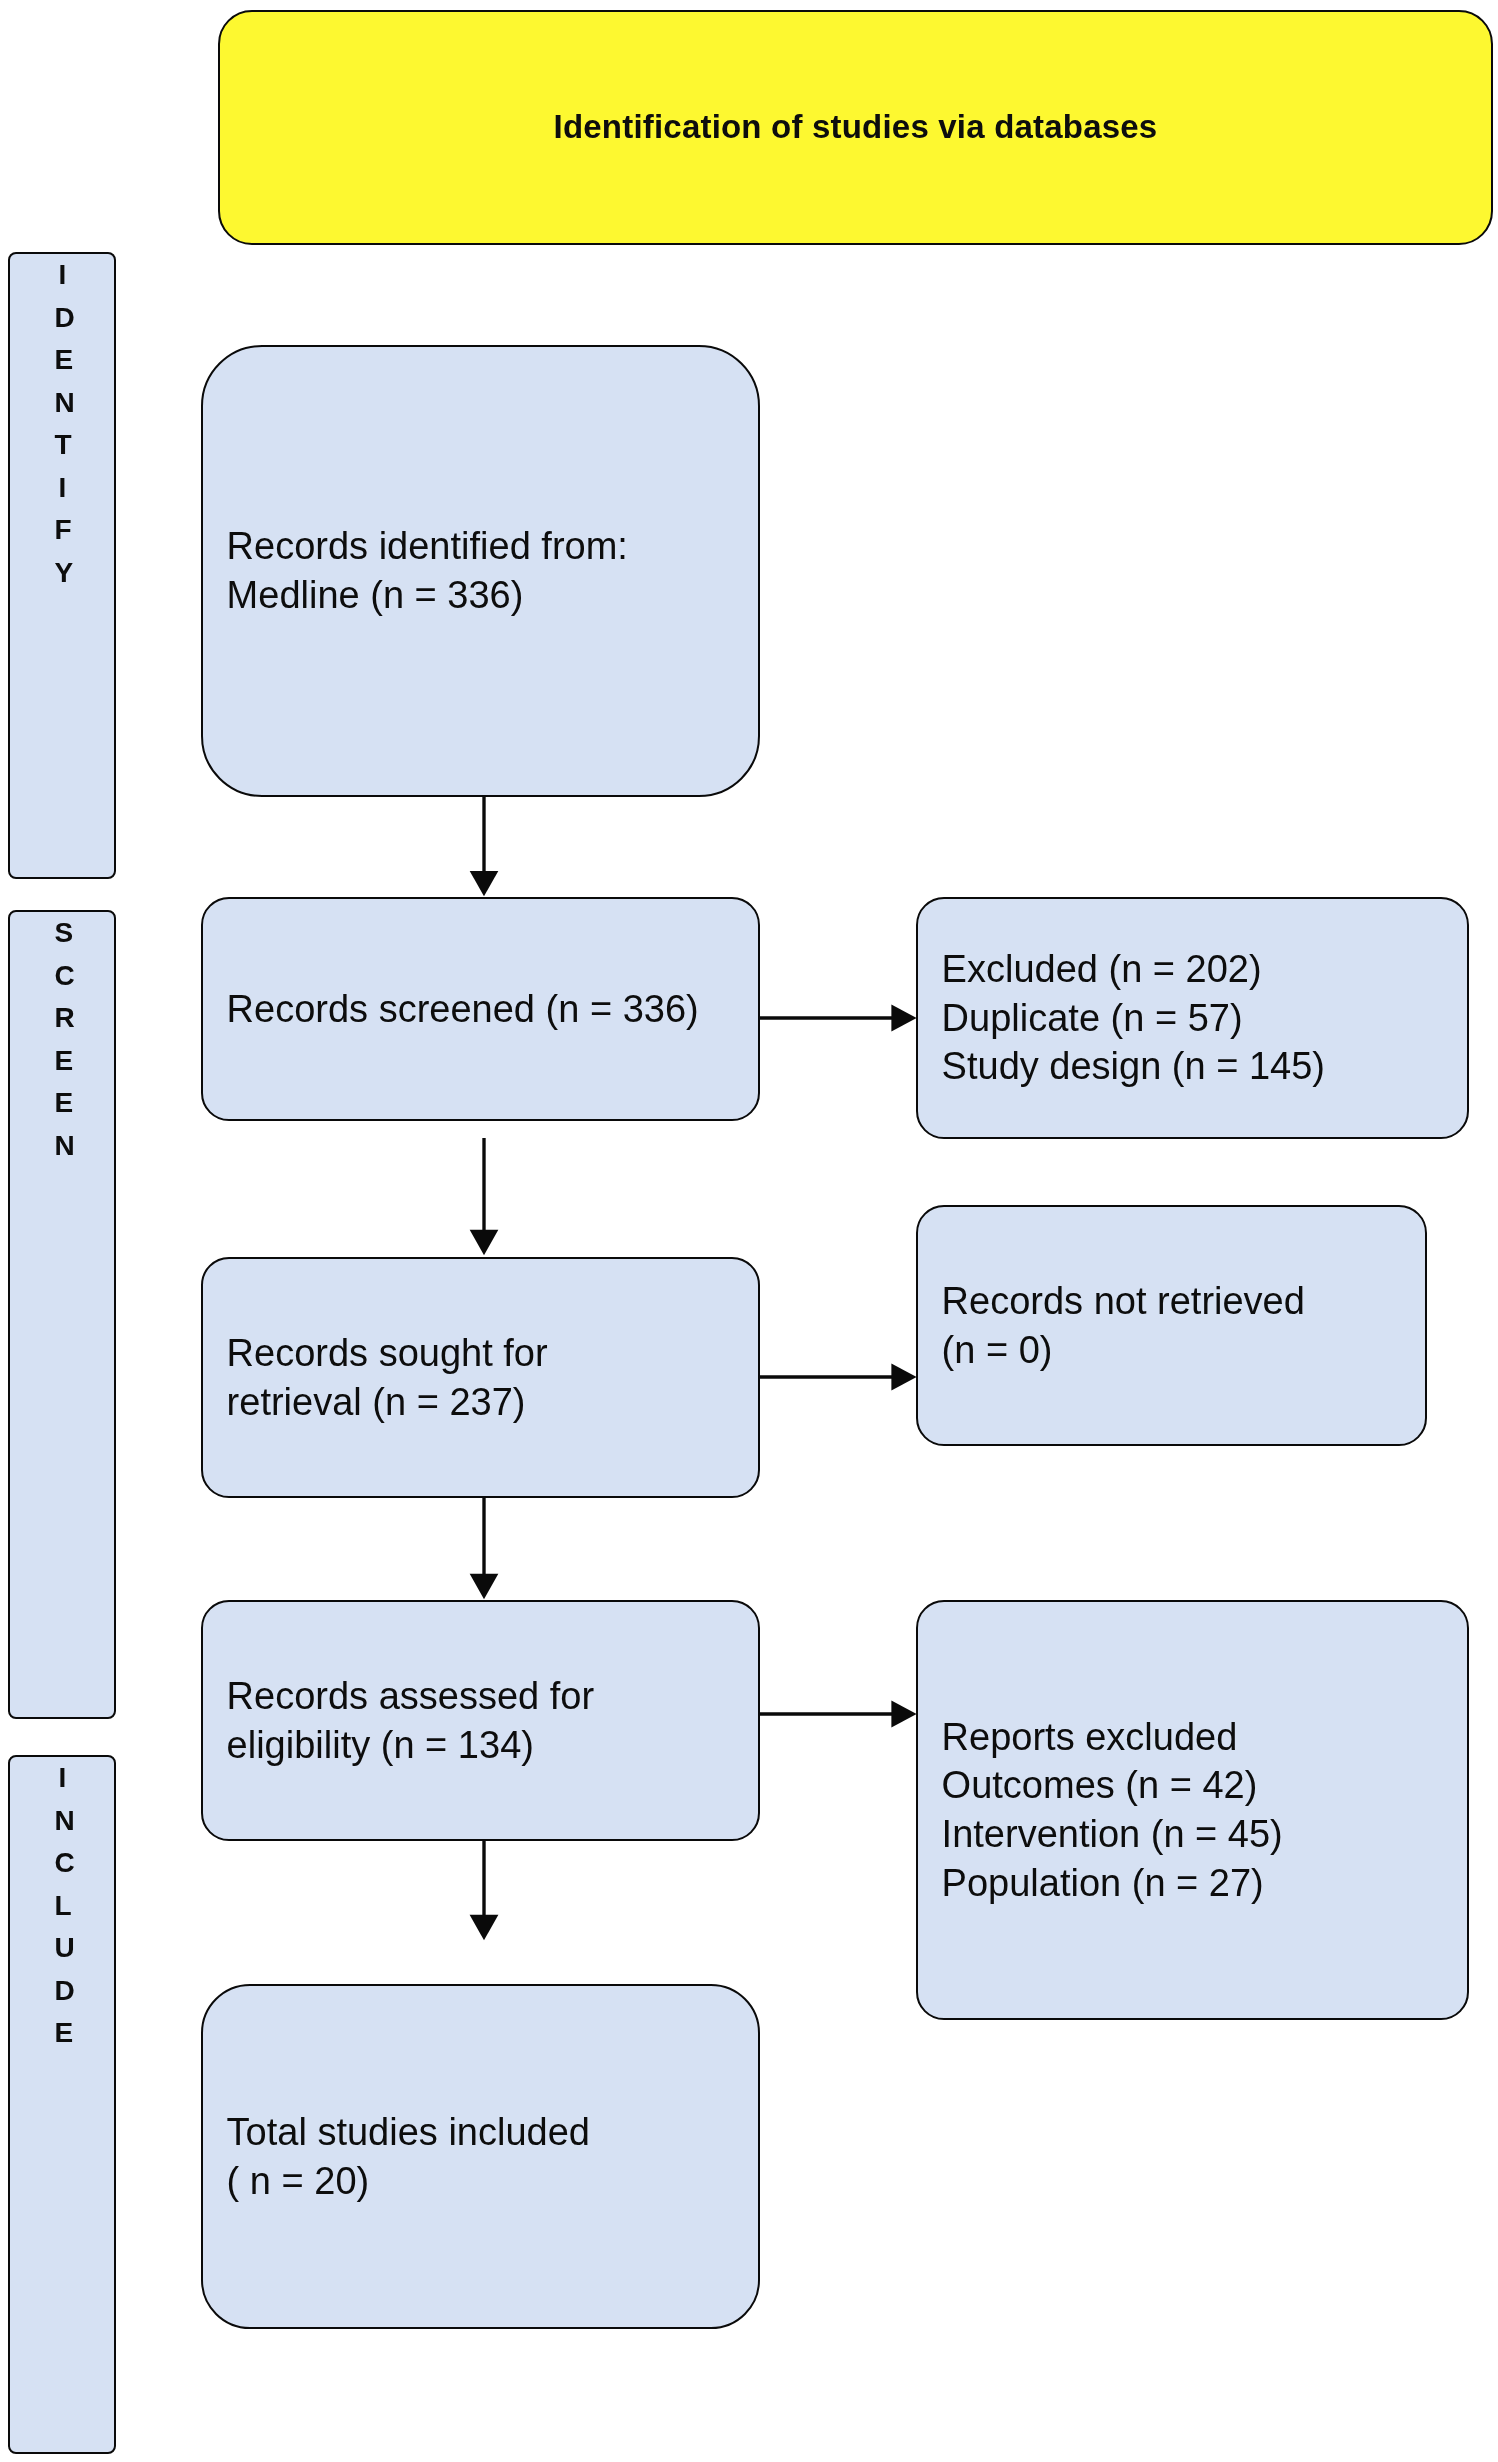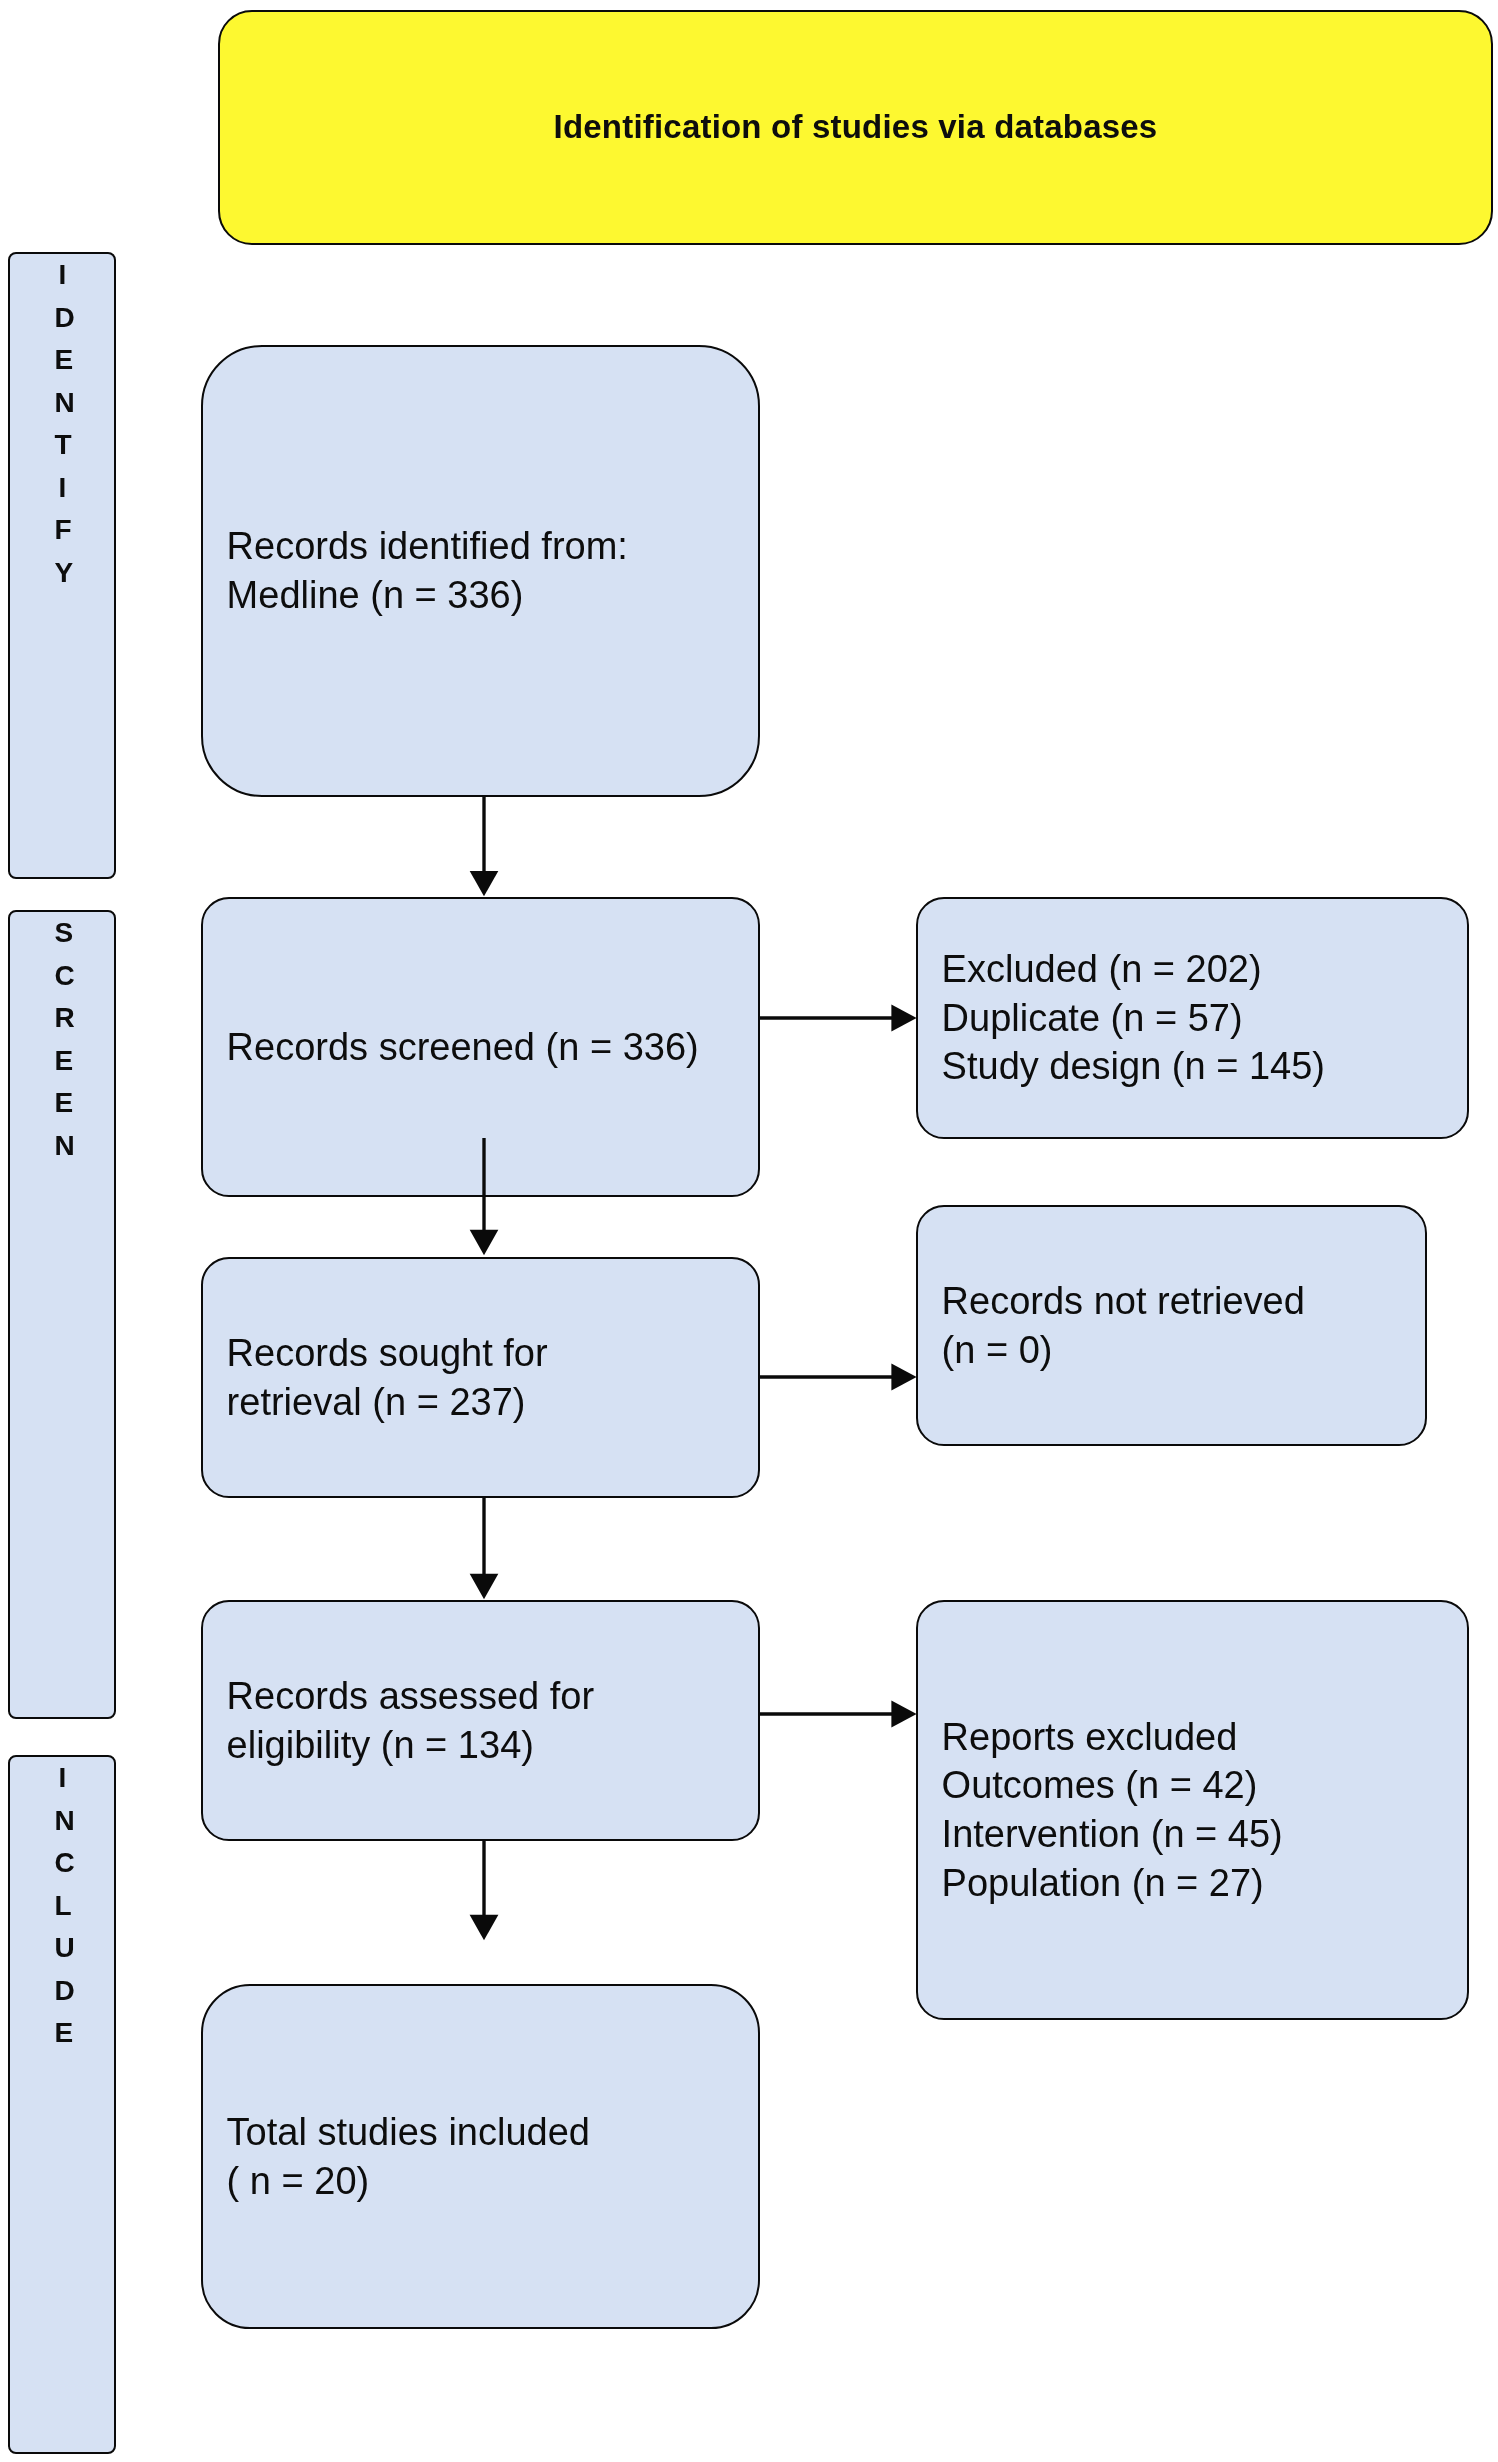--- a/index.html
+++ b/index.html
@@ -118,21 +118,21 @@
 Medline (n = 336)</span>
   </div>
 
   <div class="conn" style="left:467px; top:796px; width:34px; height:101px;">
     <svg width="34" height="101" viewBox="0 0 40 120">
       <line x1="20" y1="0" x2="20" y2="98"></line>
       <polygon points="20,119 3,89 37,89"></polygon>
     </svg>
   </div>
 
-  <div class="node" style="left:201px; top:897px; width:559px; height:300px;">
+  <div class="node" style="left:201px; top:897px; width:559px; height:224px;">
     <span class="node-text">Records screened (n = 336)</span>
   </div>
 
   <div class="node" style="left:916px; top:897px; width:553px; height:242px;">
     <span class="node-text">Excluded (n = 202)
 Duplicate (n = 57)
 Study design (n = 145)</span>
   </div>
 
   <div class="conn" style="left:760px; top:1001px; width:160px; height:34px;">

